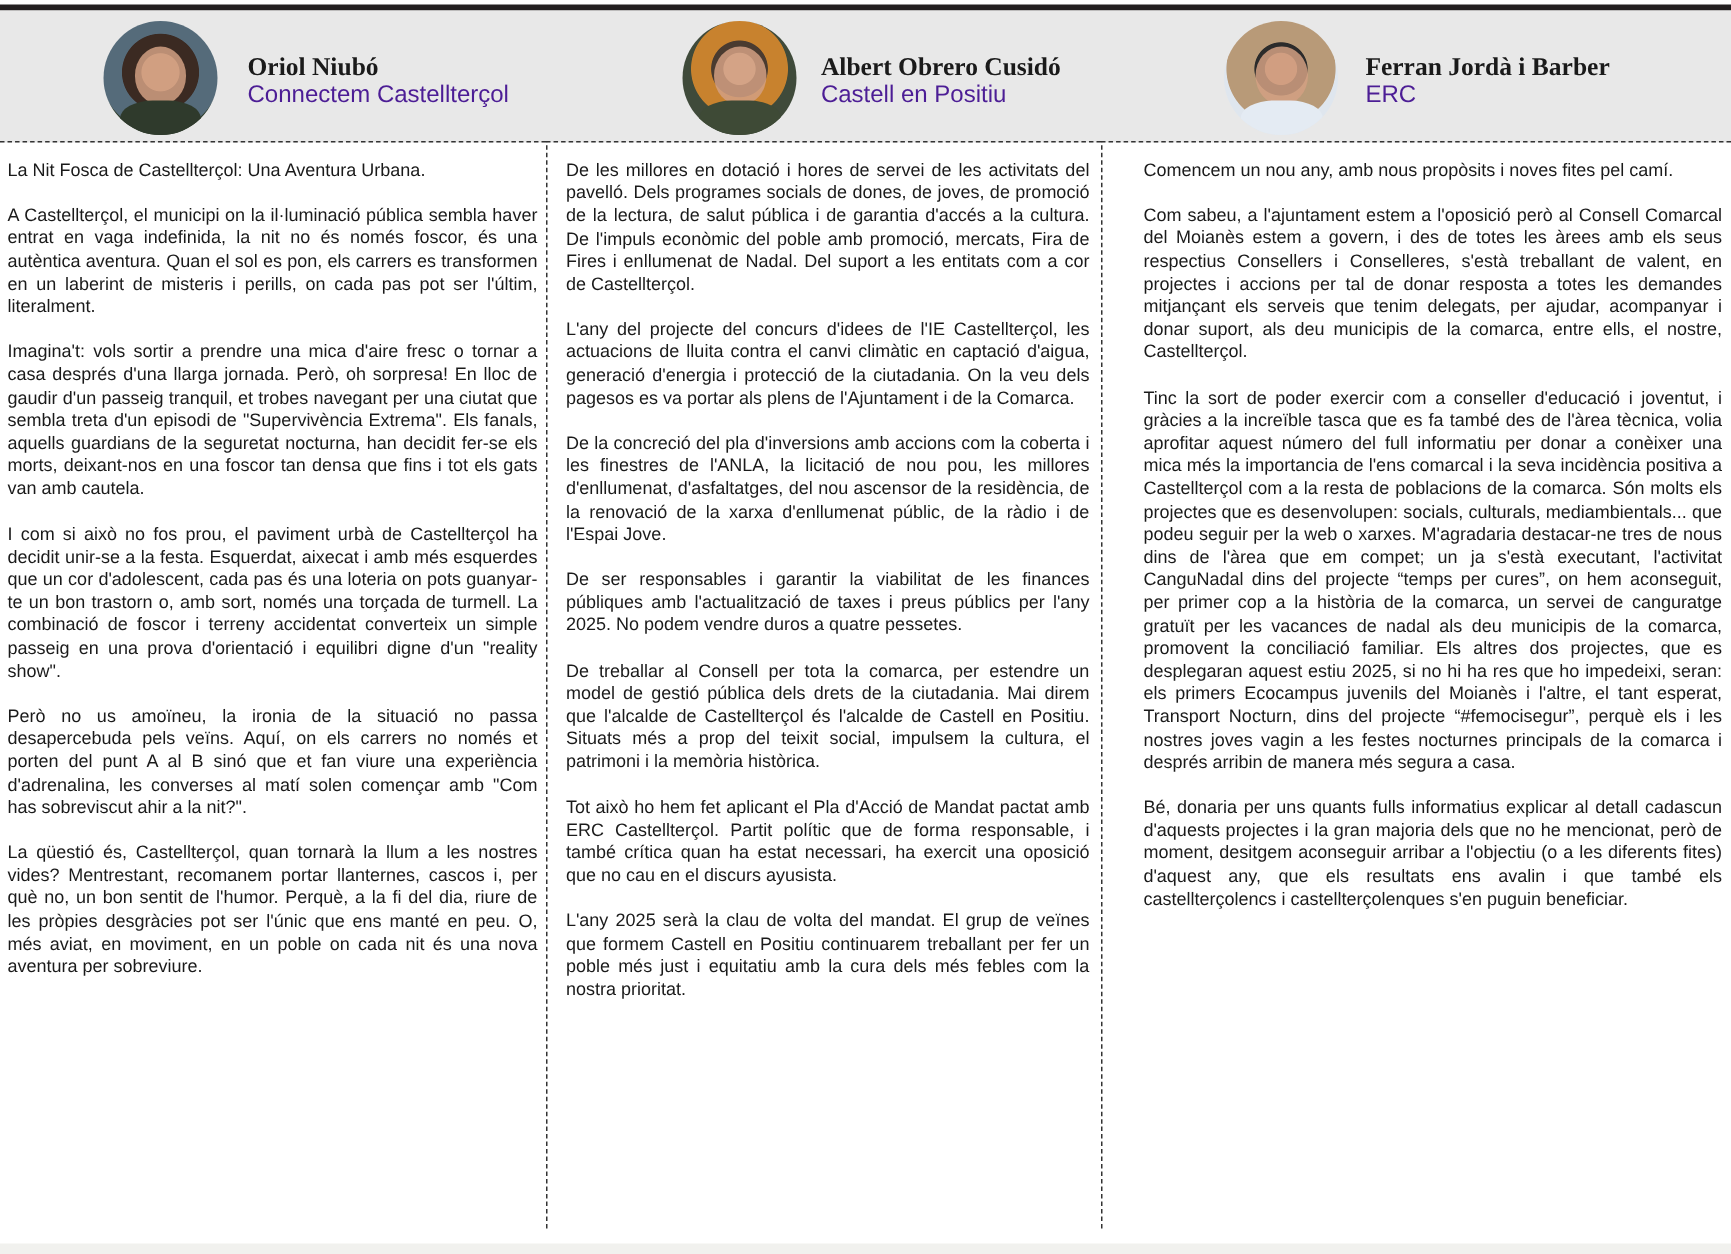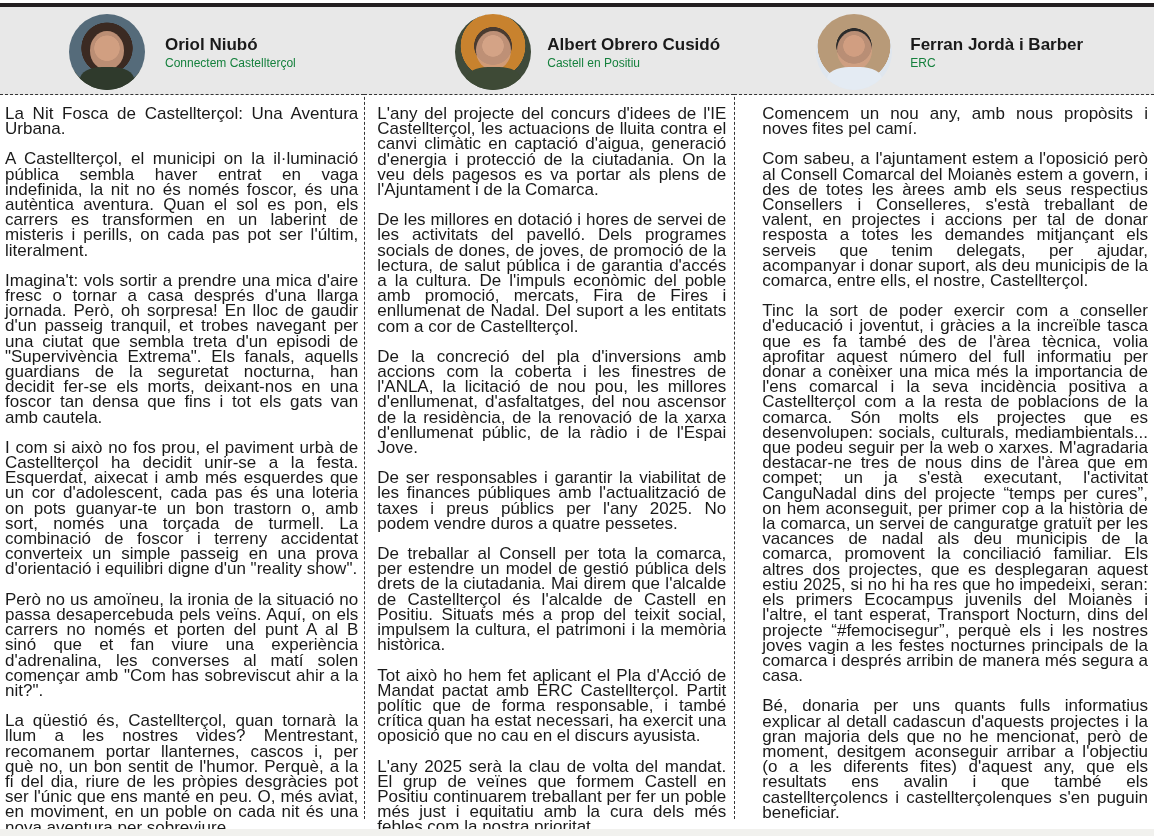--- a/index.html
+++ b/index.html
@@ -19,23 +19,23 @@
   .col3 .avatar { left: 82px; background: radial-gradient(circle at 50% 42%, #c89478 0 18%, #2b2b2b 19% 30%, #b89a78 31% 62%, #dfe6ee 63%); }
   .avatar-face { position: absolute; left: 27%; top: 22%; width: 46%; height: 52%; border-radius: 50%; background: rgba(210,160,130,0.85); }
   .avatar-body { position: absolute; left: 14%; top: 70%; width: 72%; height: 40%; border-radius: 40% 40% 0 0; }
   .col1 .avatar-body { background: #2f3a2c; }
   .col2 .avatar-body { background: #3e4a36; }
   .col3 .avatar-body { background: #e4ebf3; }
   .name-block { position: absolute; top: 28px; }
   .col1 .name-block { left: 165px; }
   .col2 .name-block { left: 183px; }
   .col3 .name-block { left: 176px; }
-  .author-name { font-weight: bold; font-size: 17px; line-height: 19px; color: #1a1a1a; }
-  .author-party { font-size: 12px; line-height: 19px; color: #15803d; }
-  .body { padding: 11px 6px 0 5px; font-size: 17px; line-height: 15.2px; text-align: justify; hyphens: manual; }
+  .author-name { font-weight: bold; font-size: 17px; line-height: 19px; color: #1a1a1a; font-family: Liberation Serif, serif; }
+  .author-party { font-size: 16px; line-height: 19px; color: #4c1d95; }
+  .body { padding: 11px 6px 0 5px; font-size: 12px; line-height: 15.2px; text-align: justify; hyphens: manual; }
   .col2 .body { padding-left: 13px; padding-right: 8px; }
   .col3 .body { padding-left: 28px; padding-right: 6px; }
   .body p { margin-bottom: 15px; }
   .bottom-strip { position: absolute; left: 0; top: 829px; width: 1154px; height: 7px; background: #f1f1ee; }
 </style>
 </head>
 <body>
 
 <div class="topbar"></div>
 
@@ -68,22 +68,22 @@
       <div class="avatar">
         <div class="avatar-face"></div>
         <div class="avatar-body"></div>
       </div>
       <div class="name-block">
         <div class="author-name">Albert Obrero Cusidó</div>
         <div class="author-party">Castell en Positiu</div>
       </div>
     </div>
     <div class="body">
+      <p>De les millores en dotació i hores de servei de les activitats del pavelló. Dels programes socials de dones, de joves, de promoció de la lectura, de salut pública i de garantia d'accés a la cultura. De l'impuls econòmic del poble amb promoció, mercats, Fira de Fires i enllumenat de Nadal. Del suport a les entitats com a cor de Castell­terçol.</p>
       <p>L'any del projecte del concurs d'idees de l'IE Castell­terçol, les actuacions de lluita contra el canvi climàtic en captació d'aigua, generació d'energia i protecció de la ciutadania. On la veu dels pagesos es va portar als plens de l'Ajuntament i de la Comarca.</p>
-      <p>De les millores en dotació i hores de servei de les activitats del pavelló. Dels programes socials de dones, de joves, de promoció de la lectura, de salut pública i de garantia d'accés a la cultura. De l'impuls econòmic del poble amb promoció, mercats, Fira de Fires i enllumenat de Nadal. Del suport a les entitats com a cor de Castell­terçol.</p>
       <p>De la concreció del pla d'inversions amb accions com la coberta i les finestres de l'ANLA, la licitació de nou pou, les millores d'enllumenat, d'asfaltatges, del nou as­censor de la residència, de la renovació de la xarxa d'enllumenat públic, de la ràdio i de l'Espai Jove.</p>
       <p>De ser responsables i garantir la viabilitat de les finances públiques amb l'actualització de taxes i preus públics per l'any 2025. No podem vendre duros a quatre pessetes.</p>
       <p>De treballar al Consell per tota la comarca, per estendre un model de gestió pública dels drets de la ciutadania. Mai direm que l'alcalde de Castellterçol és l'alcalde de Castell en Positiu. Situats més a prop del teixit social, impulsem la cultura, el patrimoni i la memòria històrica.</p>
       <p>Tot això ho hem fet aplicant el Pla d'Acció de Mandat pactat amb ERC Castellterçol. Partit polític que de forma responsable, i també crítica quan ha estat necessari, ha exercit una oposició que no cau en el discurs ayusista.</p>
       <p>L'any 2025 serà la clau de volta del mandat. El grup de veïnes que formem Castell en Positiu continuarem tre­ballant per fer un poble més just i equitatiu amb la cura dels més febles com la nostra prioritat.</p>
     </div>
   </section>
 
   <section class="col col3">
     <div class="vsep" style="left:0;"></div>

